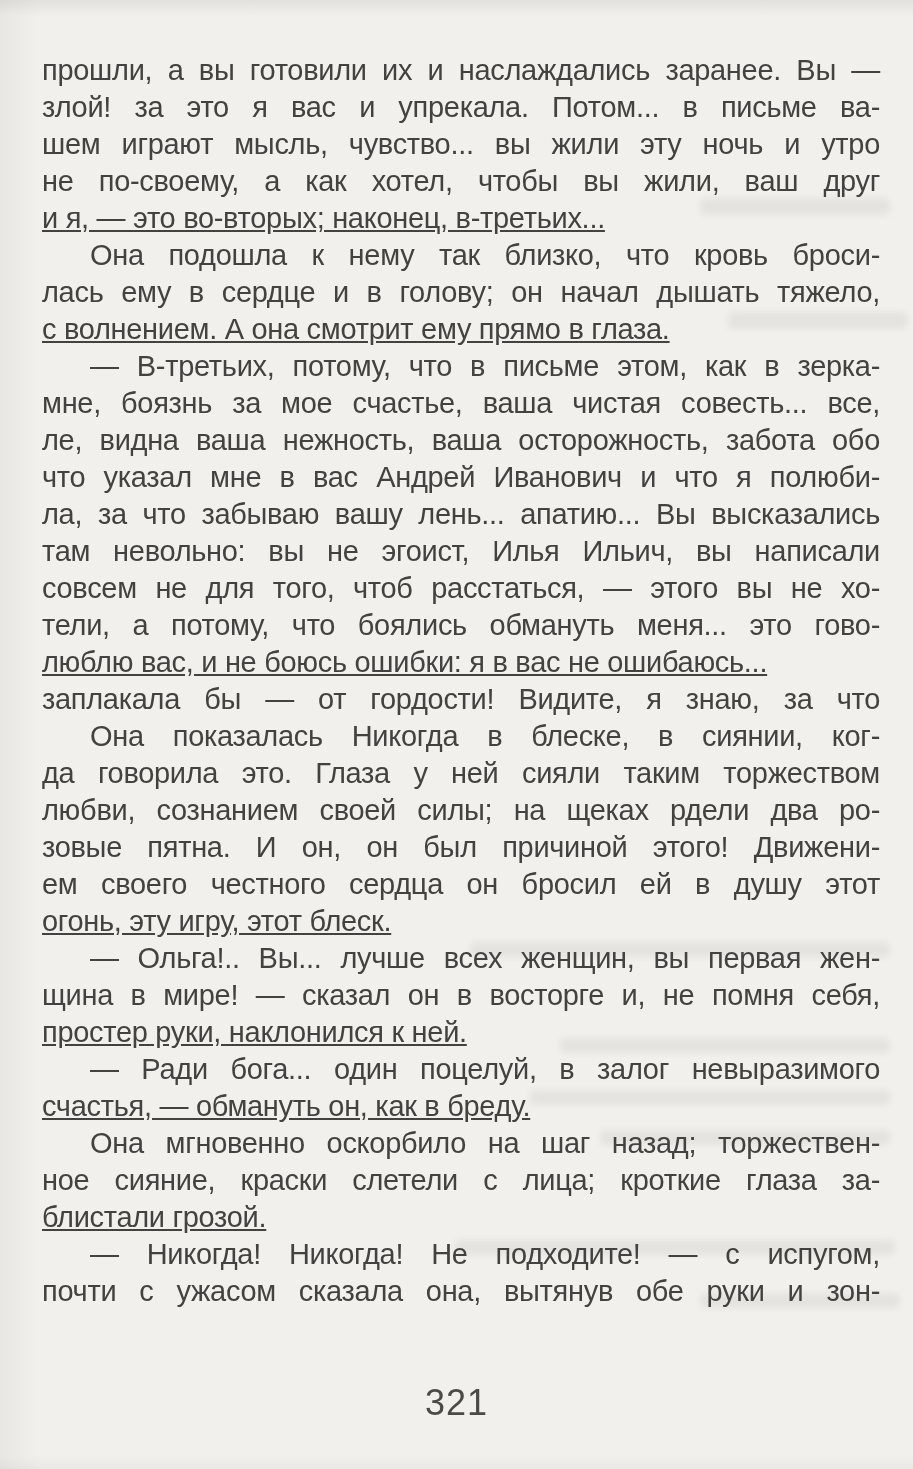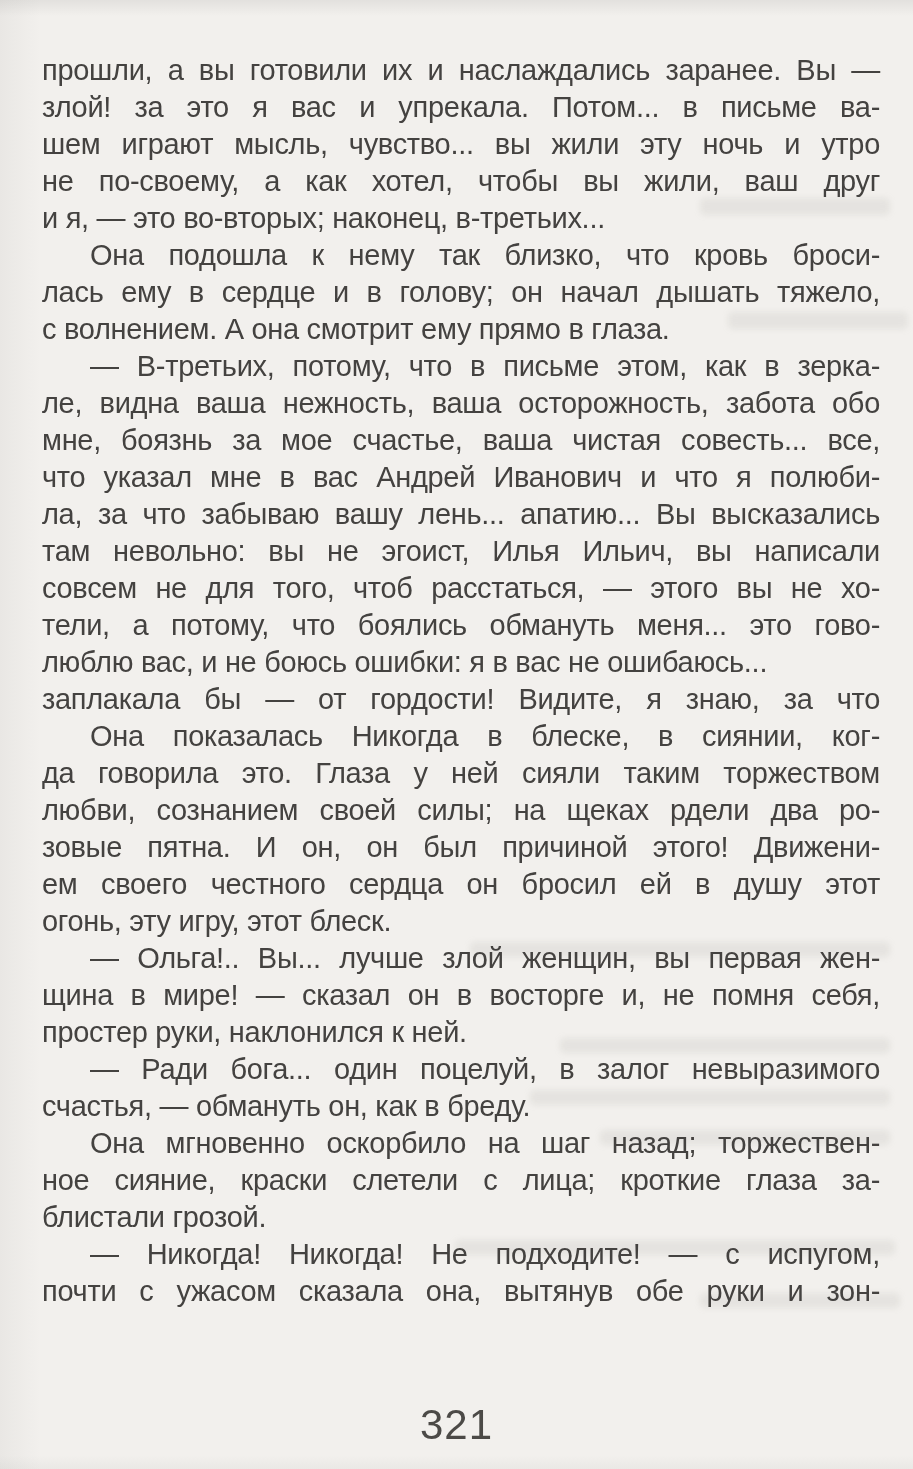--- a/index.html
+++ b/index.html
@@ -35,31 +35,31 @@
     text-align: justify;
     text-align-last: justify;
     white-space: normal;
     overflow: visible;
   }
   .line.indent {
     padding-left: 48px;
   }
   .line.last {
     text-align-last: left;
+    text-decoration: underline;
   }
   .page-number {
     position: absolute;
     top: 1382px;
     left: 0;
     width: 913px;
     text-align: center;
-    font-size: 42px;
+    font-size: 36px;
     letter-spacing: 1px;
     color: #4c4a47;
-    margin-top: 19px;
   }
   
   .smudge {
     position: absolute;
     background: rgba(140, 140, 128, 0.12);
     border-radius: 5px;
     filter: blur(3px);
     pointer-events: none;
   }
   .s1 { left: 700px; top: 198px;  width: 190px; height: 17px; }
@@ -88,36 +88,36 @@
   <div class="text-block">
       <div class="line">прошли, а вы готовили их и наслаждались заранее. Вы —</div>
       <div class="line">злой! за это я вас и упрекала. Потом... в письме ва-</div>
       <div class="line">шем играют мысль, чувство... вы жили эту ночь и утро</div>
       <div class="line">не по-своему, а как хотел, чтобы вы жили, ваш друг</div>
       <div class="line last">и я, — это во-вторых; наконец, в-третьих...</div>
       <div class="line indent">Она подошла к нему так близко, что кровь броси-</div>
       <div class="line">лась ему в сердце и в голову; он начал дышать тяжело,</div>
       <div class="line last">с волнением. А она смотрит ему прямо в глаза.</div>
       <div class="line indent">— В-третьих, потому, что в письме этом, как в зерка-</div>
+      <div class="line">мне, боязнь за мое счастье, ваша чистая совесть... все,</div>
       <div class="line">ле, видна ваша нежность, ваша осторожность, забота обо</div>
-      <div class="line">мне, боязнь за мое счастье, ваша чистая совесть... все,</div>
       <div class="line">что указал мне в вас Андрей Иванович и что я полюби-</div>
       <div class="line">ла, за что забываю вашу лень... апатию... Вы высказались</div>
       <div class="line">там невольно: вы не эгоист, Илья Ильич, вы написали</div>
       <div class="line">совсем не для того, чтоб расстаться, — этого вы не хо-</div>
       <div class="line">тели, а потому, что боялись обмануть меня... это гово-</div>
       <div class="line last">люблю вас, и не боюсь ошибки: я в вас не ошибаюсь...</div>
       <div class="line">заплакала бы — от гордости! Видите, я знаю, за что</div>
       <div class="line indent">Она показалась Никогда в блеске, в сиянии, ког-</div>
       <div class="line">да говорила это. Глаза у ней сияли таким торжеством</div>
       <div class="line">любви, сознанием своей силы; на щеках рдели два ро-</div>
       <div class="line">зовые пятна. И он, он был причиной этого! Движени-</div>
       <div class="line">ем своего честного сердца он бросил ей в душу этот</div>
       <div class="line last">огонь, эту игру, этот блеск.</div>
-      <div class="line indent">— Ольга!.. Вы... лучше злой женщин, вы первая жен-</div>
+      <div class="line indent">— Ольга!.. Вы... лучше всех женщин, вы первая жен-</div>
       <div class="line">щина в мире! — сказал он в восторге и, не помня себя,</div>
       <div class="line last">простер руки, наклонился к ней.</div>
       <div class="line indent">— Ради бога... один поцелуй, в залог невыразимого</div>
       <div class="line last">счастья, — обмануть он, как в бреду.</div>
       <div class="line indent">Она мгновенно оскорбило на шаг назад; торжествен-</div>
       <div class="line">ное сияние, краски слетели с лица; кроткие глаза за-</div>
       <div class="line last">блистали грозой.</div>
       <div class="line indent">— Никогда! Никогда! Не подходите! — с испугом,</div>
       <div class="line">почти с ужасом сказала она, вытянув обе руки и зон-</div>
     </div>

